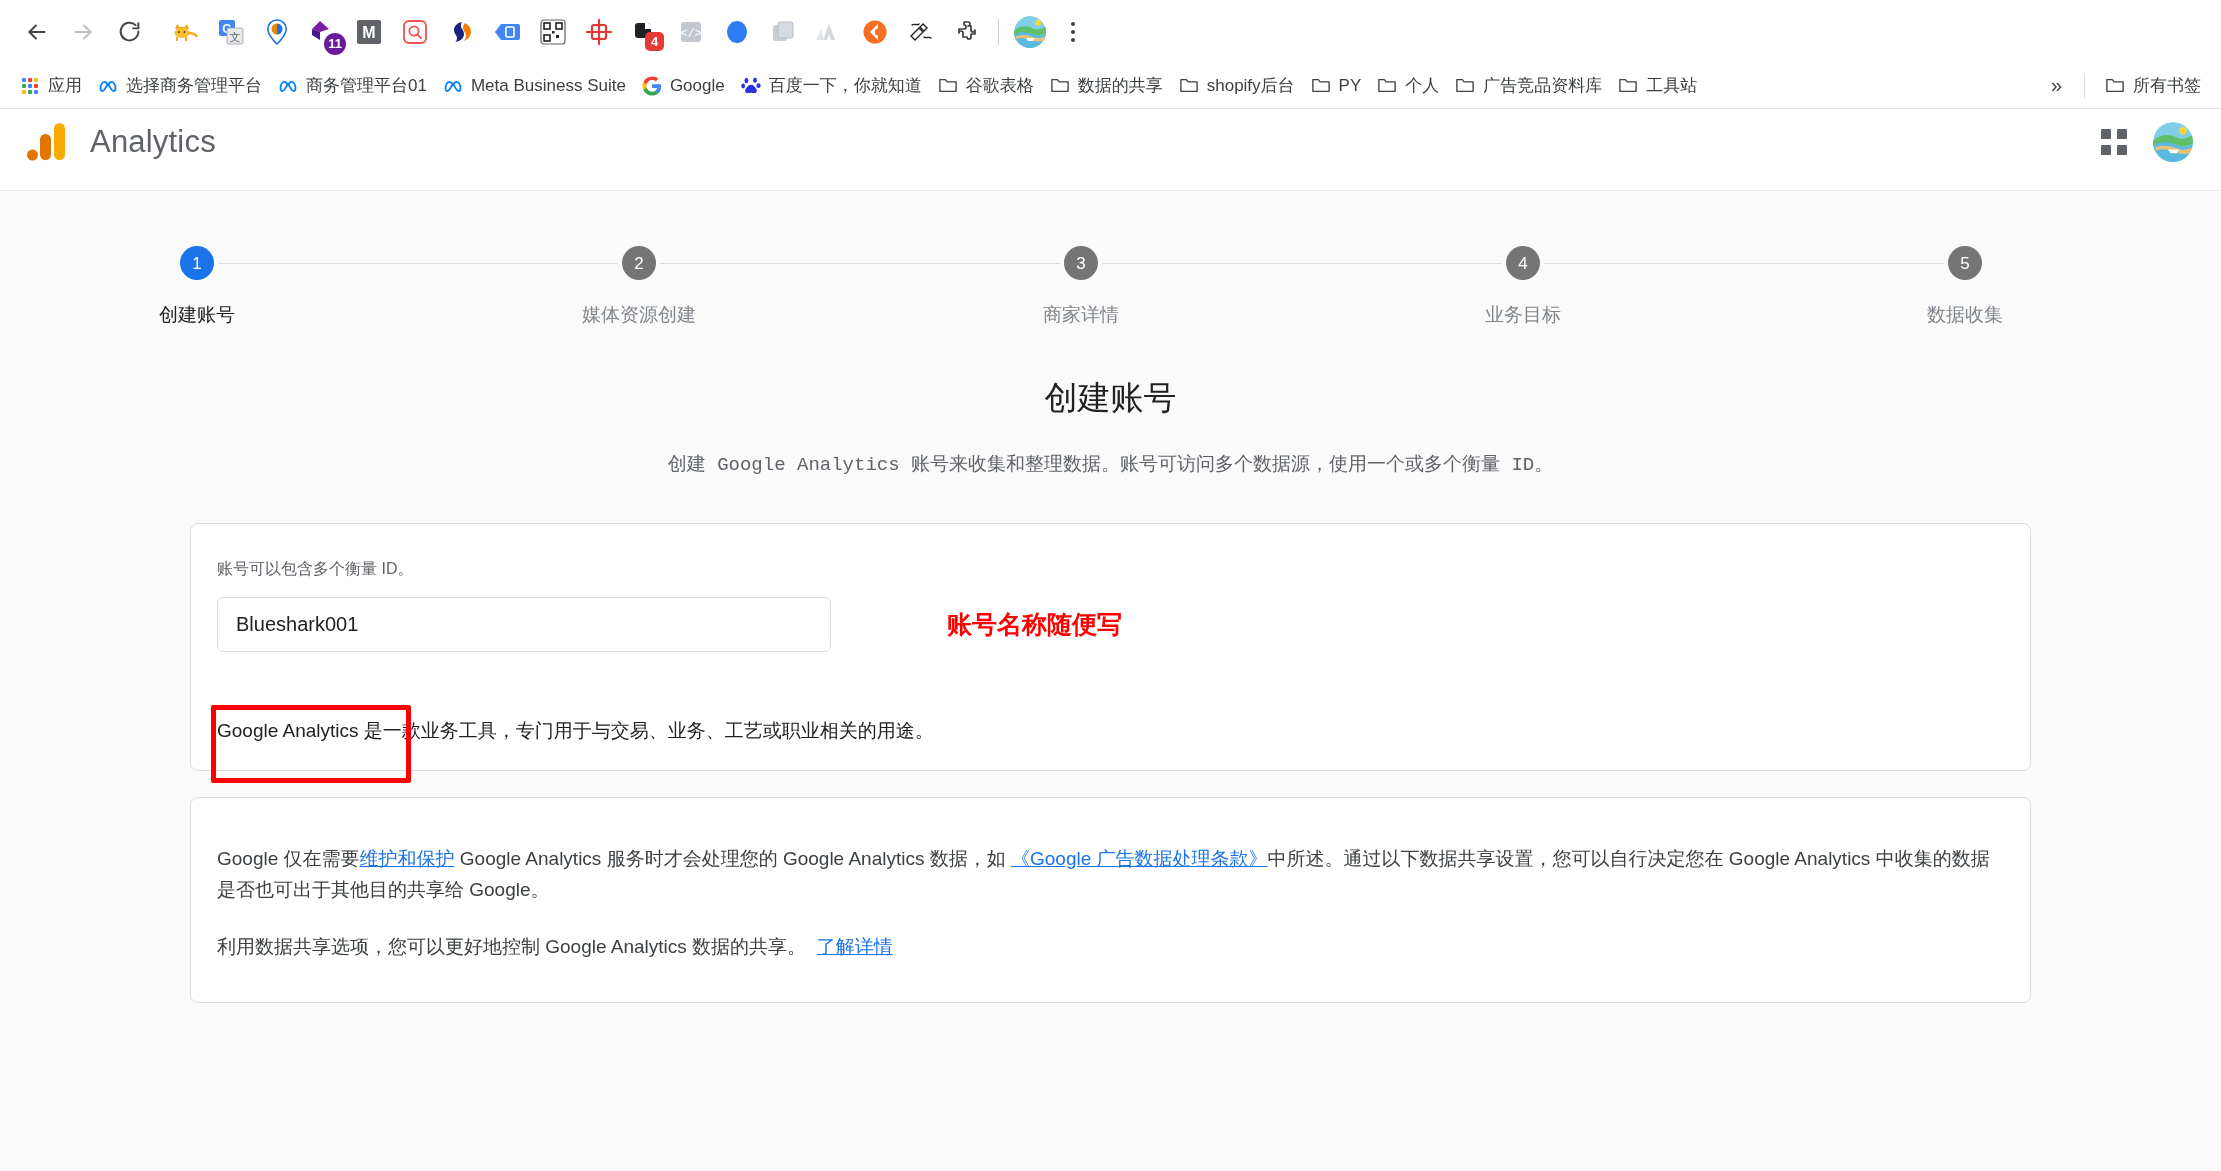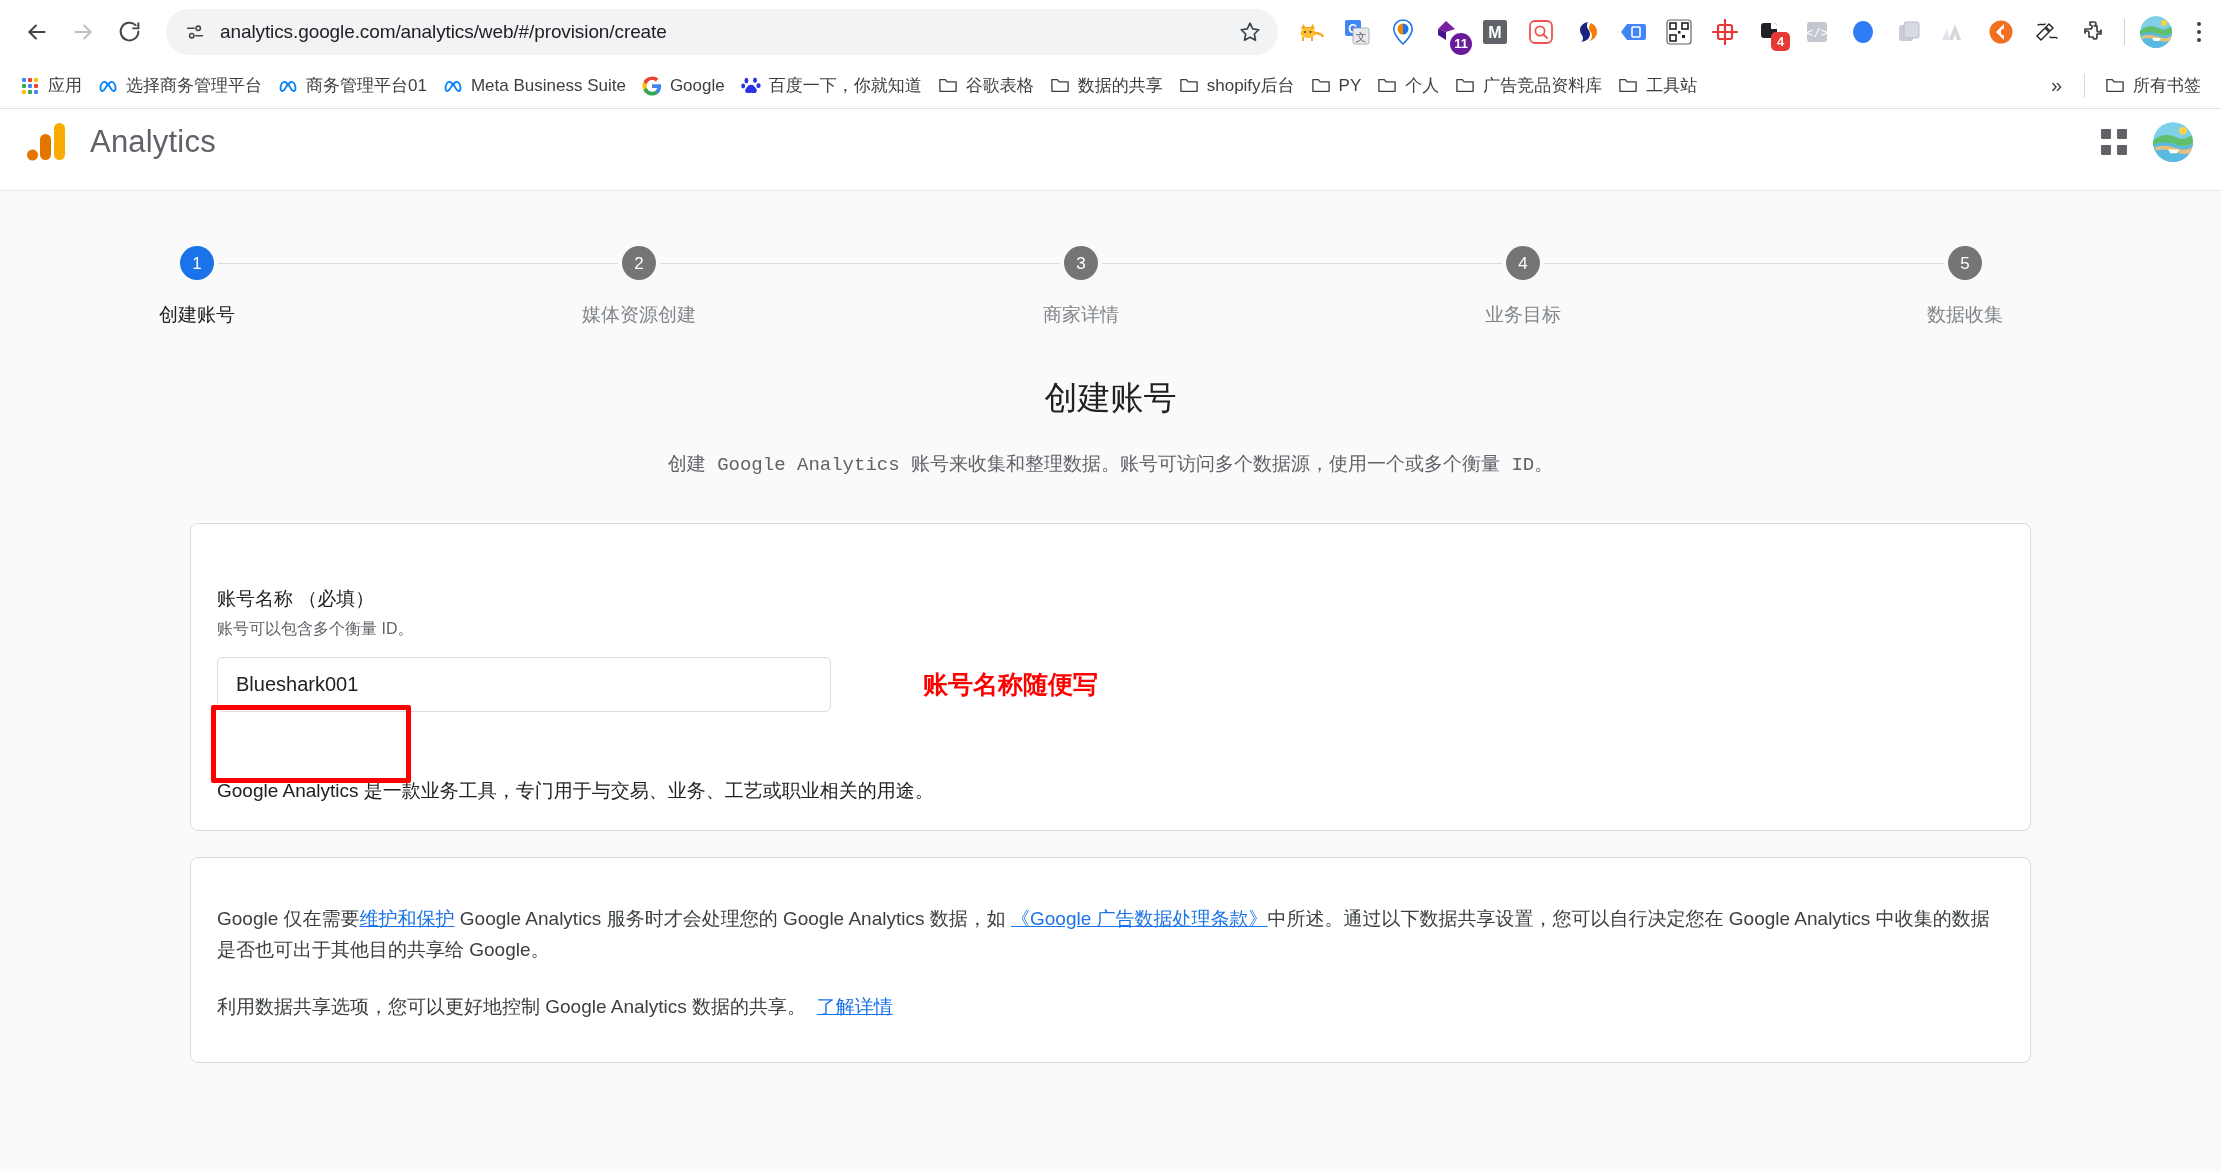--- a/index.html
+++ b/index.html
@@ -214,21 +214,21 @@
   .card-title { font-size: 24px; color: #202124; font-weight: 400; }
   .card-title-row { display: flex; align-items: center; gap: 12px; }
   .help-icon {
     width: 23px; height: 23px; flex: none;
     color: #5f6368;
   }
 
   .field-label { font-size: 19px; color: #202124; margin-top: 34px; }
   .field-hint { font-size: 16px; color: #5f6368; margin-top: 7px; }
 
-  .input-row { margin-top: 17px; display: flex; align-items: center; }
+  .input-row { margin-top: 17px; display: flex; align-items: center; gap: 24px; }
   .text-input {
     width: 614px; height: 55px;
     border: 1px solid #dadce0;
     border-radius: 6px;
     background: #fff;
     font-size: 20px;
     color: #202124;
     padding: 0 18px;
     font-family: inherit;
     outline: none;
@@ -279,36 +279,20 @@
 
     <div class="nav-btn">
       <span>
         <svg width="25" height="25" viewBox="0 0 24 24" fill="none" stroke="currentColor" stroke-width="1.9" stroke-linecap="round">
             <path d="M20.5 12a8.5 8.5 0 1 1-2.6-6.1"></path>
             <path d="M20.5 4v5h-5"></path>
           </svg>
       </span>
     </div>
 
-    <div class="omnibox">
-      <span class="omnibox-icon">
-        <svg width="22" height="22" viewBox="0 0 24 24" fill="none" stroke="#444746" stroke-width="1.7" stroke-linecap="round">
-          <path d="M4 8h7"></path>
-            <circle cx="15.5" cy="8" r="2.4"></circle>
-          <path d="M20 16h-7"></path>
-            <circle cx="8.5" cy="16" r="2.4"></circle>
-        </svg>
-      </span>
-      <span class="omnibox-url">analytics.google.com/analytics/web/#/provision/create</span>
-      <span class="omnibox-star">
-        <svg width="24" height="24" viewBox="0 0 24 24" fill="none" stroke="#3c4043" stroke-width="1.6" stroke-linejoin="round">
-            <path d="M12 3.2l2.7 5.7 6.1.8-4.5 4.3 1.2 6.2L12 17.3 6.5 20.2l1.2-6.2L3.2 9.7l6.1-.8z"></path>
-          </svg>
-      </span>
-    </div>
 
     <div class="ext-strip">
 
       <div class="ext">
         <svg width="26" height="22" viewBox="0 0 26 22">
           <path d="M3 8l2-5 2.5 3h5L15 3l2 5z" fill="#f9a825"></path>
           <ellipse cx="10" cy="12" rx="7.5" ry="5" fill="#fbc02d"></ellipse>
           <path d="M17 12c3 0 6 1 7.5 3" stroke="#f9a825" stroke-width="2.5" fill="none" stroke-linecap="round"></path>
           <circle cx="7" cy="11" r="1.1" fill="#5d4037"></circle>
             <circle cx="12.5" cy="11" r="1.1" fill="#5d4037"></circle>
@@ -693,21 +677,20 @@
     </div>
   </div>
 
   <div class="main-col">
 
     <h1 class="page-title">创建账号</h1>
     <p class="page-sub">创建 Google Analytics 账号来收集和整理数据。账号可访问多个数据源，使用一个或多个衡量 ID。</p>
 
     <div class="card">
 
-      <div class="field-label">账号名称 （必填）</div>
       <div class="field-hint">账号可以包含多个衡量 ID。</div>
 
       <div class="input-row">
         <input class="text-input" type="text" value="Blueshark001" style="">
         <span class="annot-text" style="margin-left:92px;">账号名称随便写</span>
       </div>
 
       <div class="annot-box" style="left:20px; top:181px; width:200px; height:78px;"></div>
 
       <div class="card-note">Google Analytics 是一款业务工具，专门用于与交易、业务、工艺或职业相关的用途。</div>

